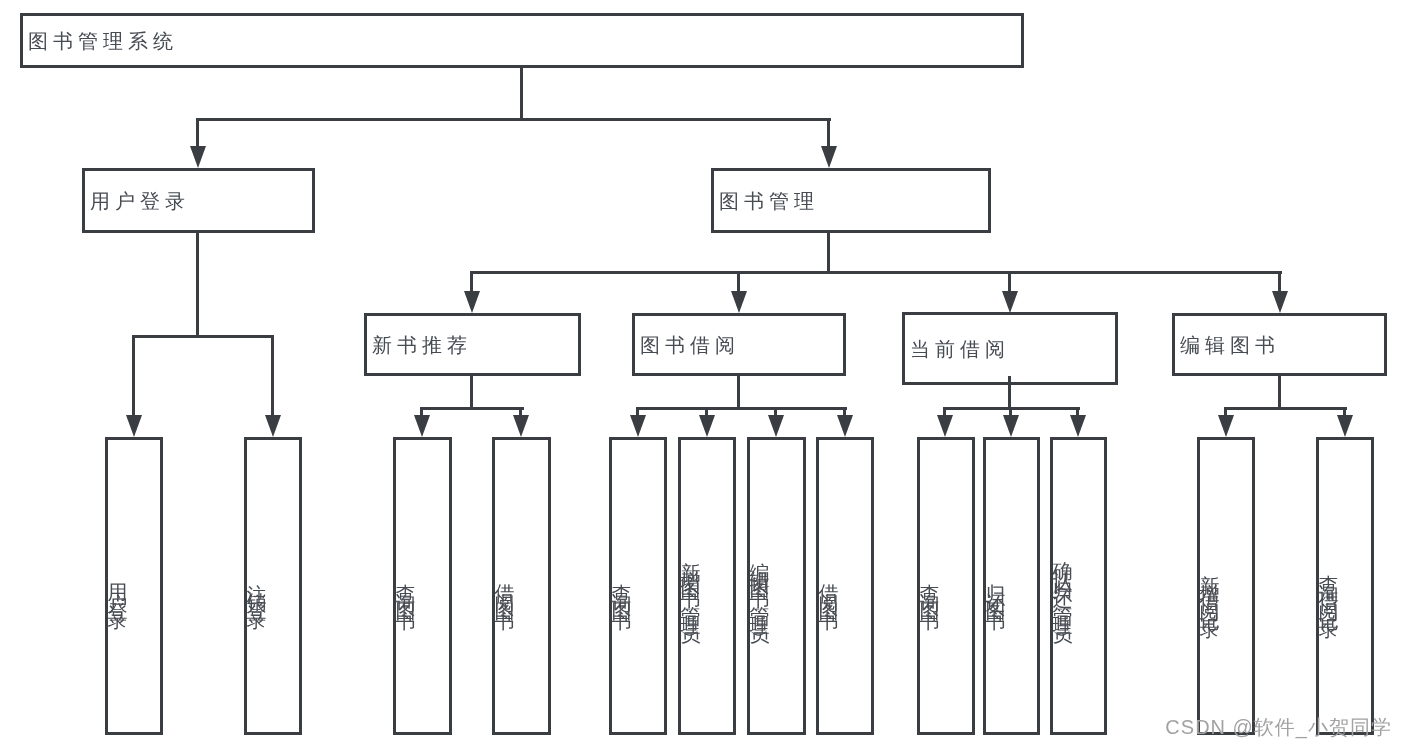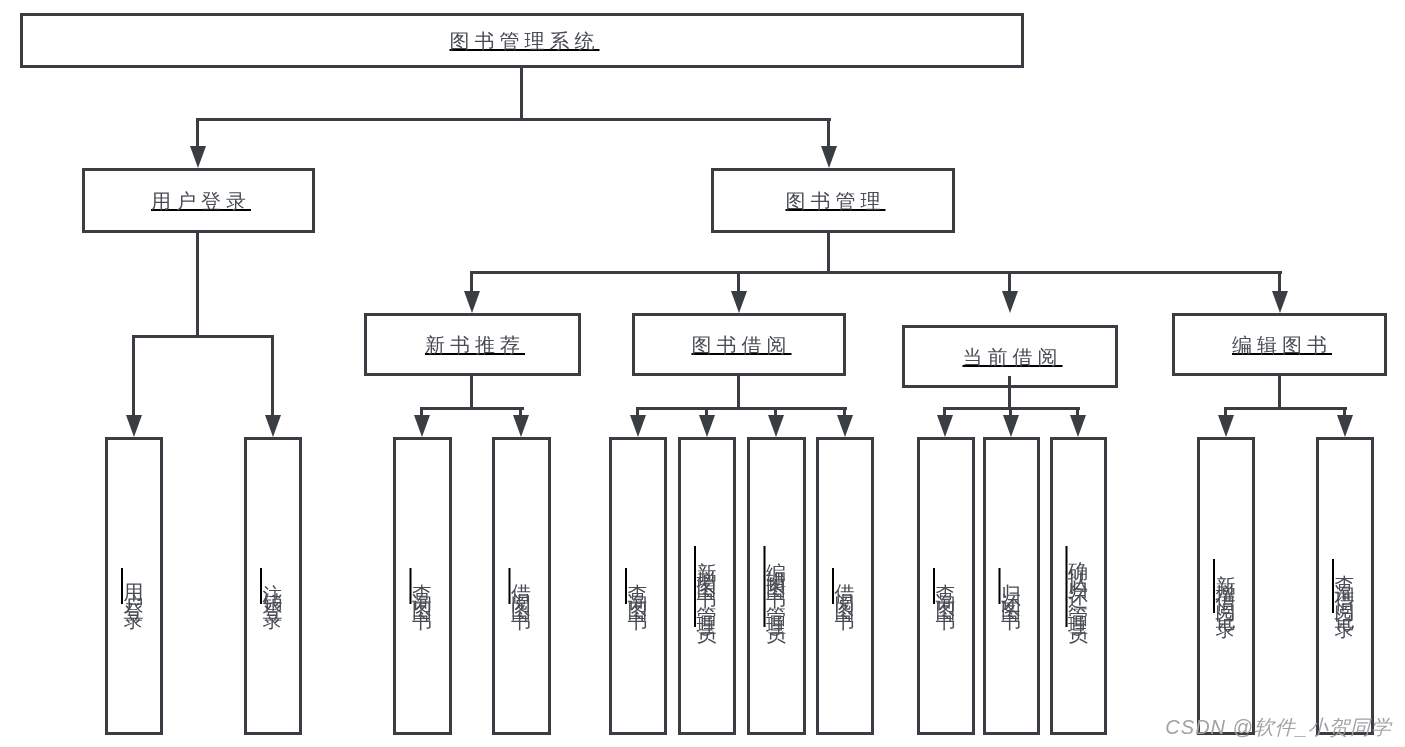--- a/index.html
+++ b/index.html
@@ -9,41 +9,41 @@
     --bg:#ffffff;
   }
   html,body{margin:0;padding:0;background:var(--bg);}
   body{font-family:"Liberation Sans","DejaVu Sans",sans-serif;}
   .canvas{
     position:relative;width:1405px;height:747px;background:var(--bg);
     overflow:hidden;
   }
   .node{
     position:absolute;background:#fff;border:3px solid var(--line);
-    box-sizing:border-box;display:flex;align-items:center;justify-content:center;text-decoration:underline;
+    box-sizing:border-box;display:flex;align-items:center;
   }
   .lbl{
     color:var(--text);font-size:20px;letter-spacing:5px;text-indent:5px;
     white-space:nowrap;line-height:1.2;
   }
   .node.v .lbl{
     writing-mode:vertical-rl;text-orientation:mixed;
     letter-spacing:9px;text-indent:0;white-space:normal;line-height:1;
   }
   .hline,.vline{position:absolute;background:var(--line);}
   .hline{height:3px;}
   .vline{width:3px;}
   .arrow{
     position:absolute;width:0;height:0;
     border-left:8px solid transparent;border-right:8px solid transparent;
     border-top:22px solid var(--line);
   }
   .watermark{
     position:absolute;right:13px;top:714px;color:var(--watermark);
-    font-size:20px;letter-spacing:1px;white-space:nowrap;z-index:5;font-style:italic;
+    font-size:20px;letter-spacing:1px;white-space:nowrap;z-index:5;
   }
 </style>
 </head>
 <body>
 
 <div class="canvas">
 
   <div class="node h" style="left:20px;top:13px;width:1004px;height:55px">
     <span class="lbl">图书管理系统</span>
   </div>
@@ -51,21 +51,21 @@
   <div class="vline" style="left:520px;top:68px;height:50px"></div>
   <div class="hline" style="left:196px;top:118px;width:635px"></div>
   <div class="vline" style="left:196px;top:120px;height:28px"></div>
   <div class="arrow" style="left:190px;top:146px"></div>
   <div class="vline" style="left:827px;top:120px;height:28px"></div>
   <div class="arrow" style="left:821px;top:146px"></div>
 
   <div class="node h" style="left:82px;top:168px;width:233px;height:65px">
     <span class="lbl">用户登录</span>
   </div>
-  <div class="node h" style="left:711px;top:168px;width:244px;height:65px">
+  <div class="node h" style="left:711px;top:168px;width:280px;height:65px">
     <span class="lbl">图书管理</span>
   </div>
 
   <div class="vline" style="left:196px;top:233px;height:104px"></div>
   <div class="hline" style="left:132px;top:335px;width:142px"></div>
   <div class="vline" style="left:132px;top:337px;height:80px"></div>
   <div class="arrow" style="left:126px;top:415px"></div>
   <div class="vline" style="left:271px;top:337px;height:80px"></div>
   <div class="arrow" style="left:265px;top:415px"></div>
 
@@ -79,21 +79,21 @@
   <div class="arrow" style="left:1002px;top:291px"></div>
   <div class="vline" style="left:1278px;top:273px;height:18px"></div>
   <div class="arrow" style="left:1272px;top:291px"></div>
 
   <div class="node h" style="left:632px;top:313px;width:214px;height:63px">
     <span class="lbl">图书借阅</span>
   </div>
   <div class="node h" style="left:364px;top:313px;width:217px;height:63px">
     <span class="lbl">新书推荐</span>
   </div>
-  <div class="node h" style="left:902px;top:325px;width:216px;height:63px">
+  <div class="node h" style="left:902px;top:312px;width:216px;height:73px">
     <span class="lbl">当前借阅</span>
   </div>
   <div class="node h" style="left:1172px;top:313px;width:215px;height:63px">
     <span class="lbl">编辑图书</span>
   </div>
 
   <div class="vline" style="left:470px;top:376px;height:33px"></div>
   <div class="vline" style="left:737px;top:376px;height:33px"></div>
   <div class="vline" style="left:1008px;top:376px;height:33px"></div>
   <div class="vline" style="left:1278px;top:376px;height:33px"></div>

